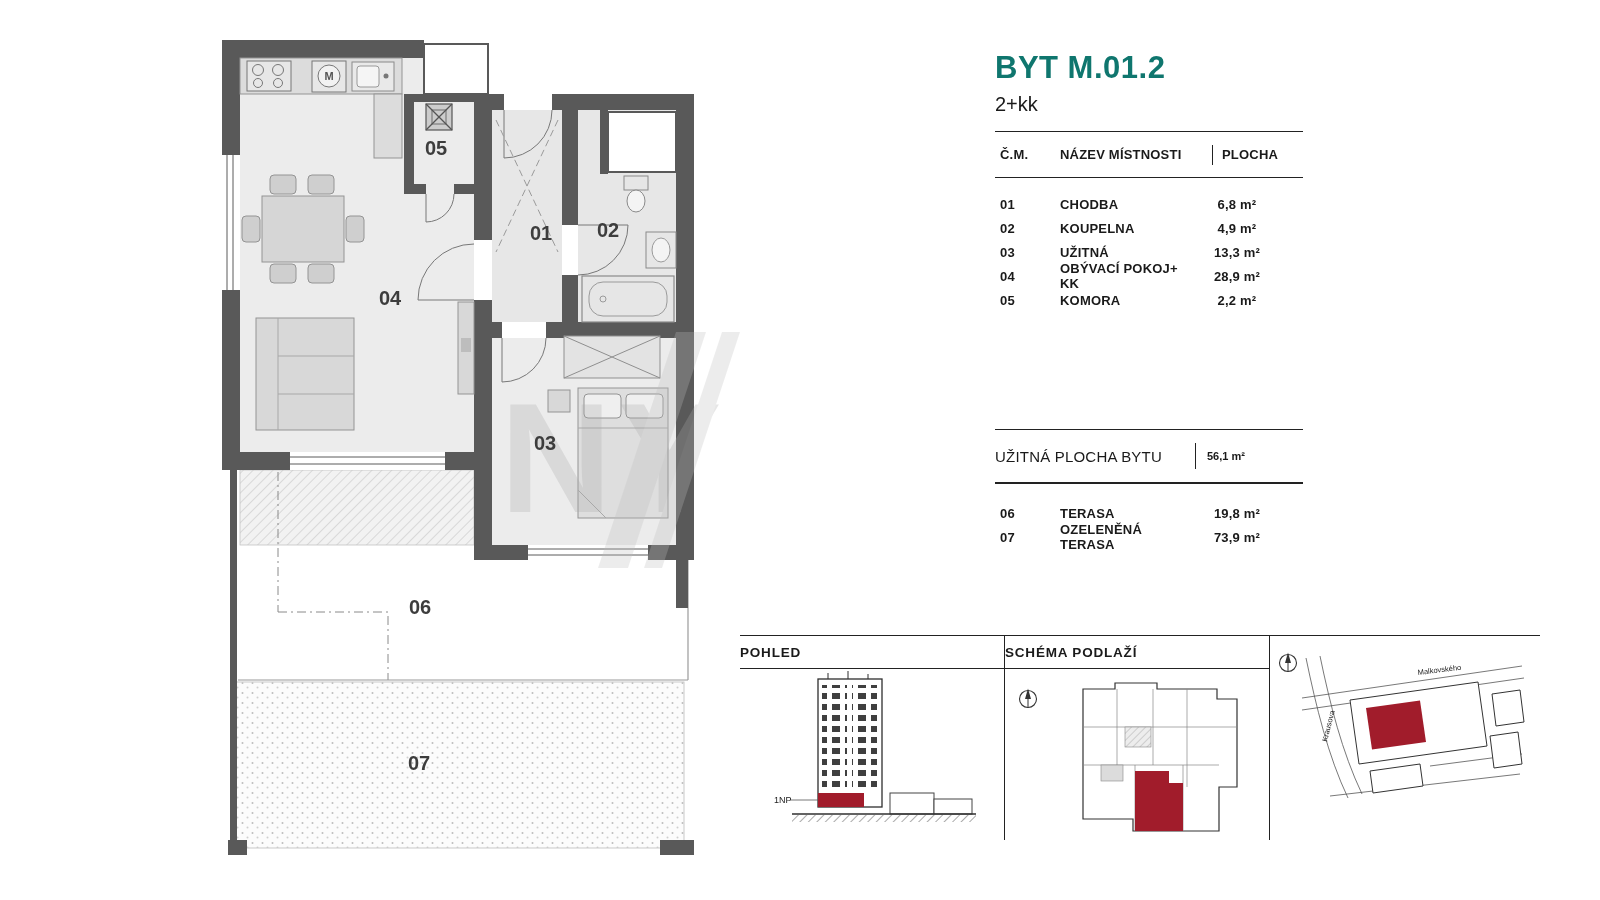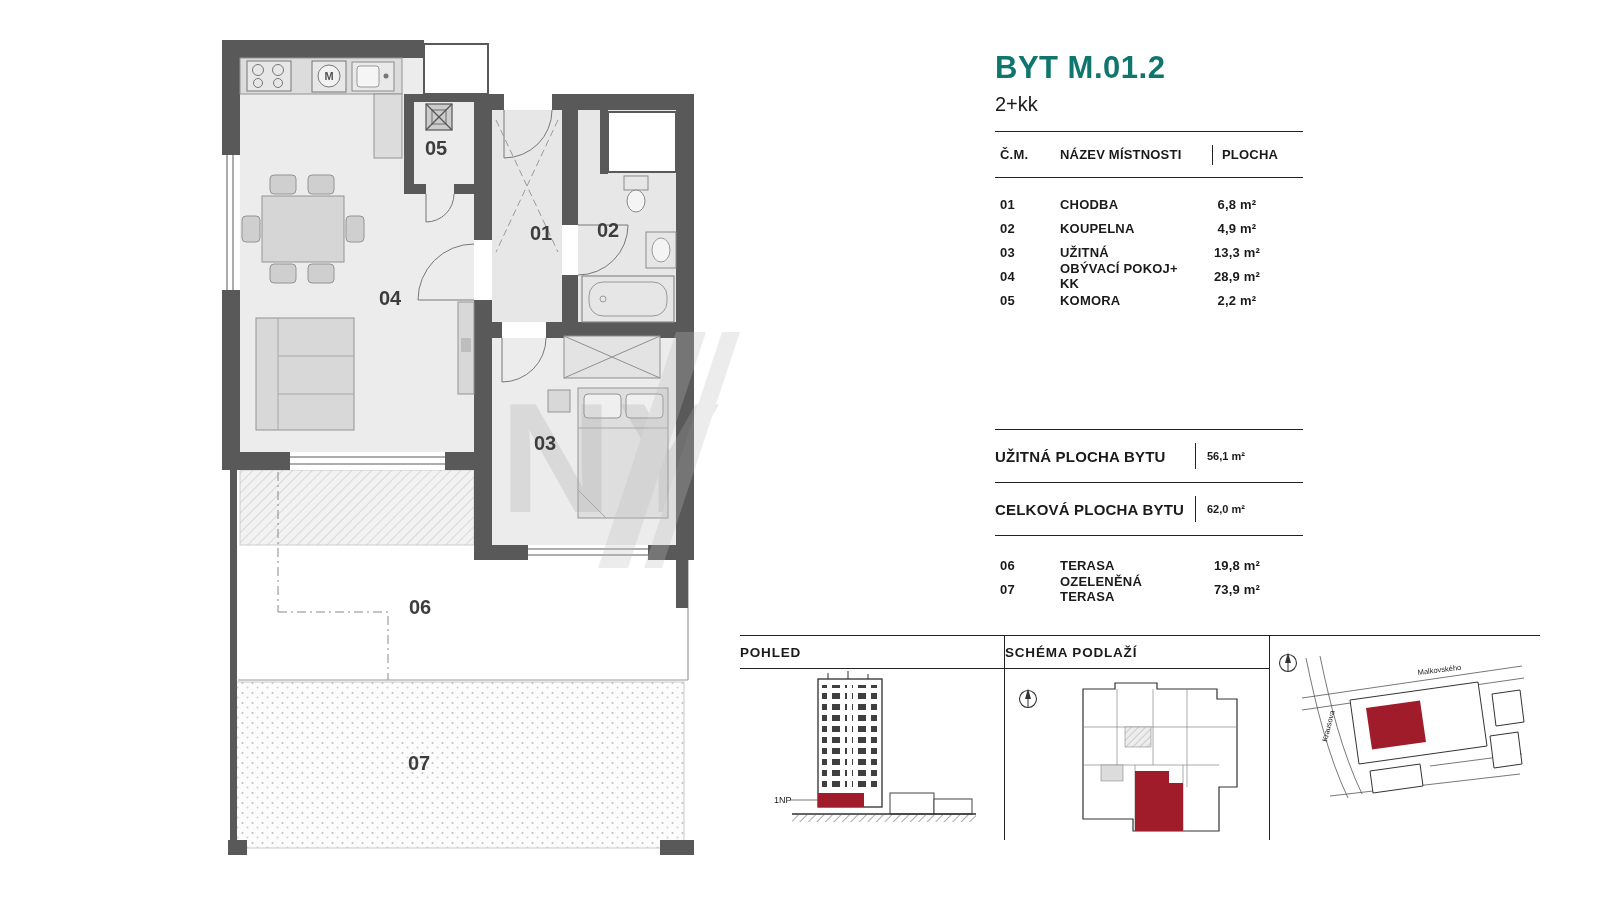--- a/index.html
+++ b/index.html
@@ -21,21 +21,21 @@
   .c-num{width:65px;padding-left:5px}
   .thead .c-name{width:152px}
   .vbar{width:1px;height:20px;background:#222}
   .thead .c-area{padding-left:9px}
   .tbody{padding-top:14px}
   .trow{display:flex;align-items:center;height:24px;font-size:13px;font-weight:600;letter-spacing:.2px}
   .trow .c-name{flex:1}
   .trow .c-area{width:110px;text-align:center;padding-right:22px}
   .totals{margin-top:117px}
   .total-row{display:flex;align-items:center;height:52px}
-  .t-label{width:200px;font-size:15px;font-weight:700;letter-spacing:.2px}
+  .t-label{width:200px;font-size:15px;font-weight:400;letter-spacing:.2px}
   .vbar2{width:1px;height:26px;background:#222}
   .t-value{padding-left:11px;font-size:11px;font-weight:700}
   .terr{margin-top:17px;padding-top:0}
 
   
   .panels{position:absolute;left:740px;top:635px;width:800px;height:205px;border-top:1.6px solid #222;display:flex}
   .pcol{height:100%}
   .pcol1,.pcol2{width:265px;border-right:1.2px solid #222}
   .pcol3{width:270px}
   .phead{height:33px;line-height:33px;text-align:left;font-size:13.5px;font-weight:700;letter-spacing:.8px;border-bottom:1.2px solid #222}
@@ -282,25 +282,20 @@
     </div>
 
     <div class="totals">
       <div class="rule"></div>
       <div class="total-row">
         <span class="t-label">UŽITNÁ PLOCHA BYTU</span>
         <span class="vbar2"></span>
         <span class="t-value">56,1 m²</span>
       </div>
       <div class="rule"></div>
-      <div class="total-row">
-        <span class="t-label">CELKOVÁ PLOCHA BYTU</span>
-        <span class="vbar2"></span>
-        <span class="t-value">62,0 m²</span>
-      </div>
       <div class="rule"></div>
     </div>
 
     <div class="tbody terr">
       <div class="trow">
         <span class="c-num">06</span>
         <span class="c-name">TERASA</span>
         <span class="c-area">19,8 m²</span>
       </div>
       <div class="trow">

